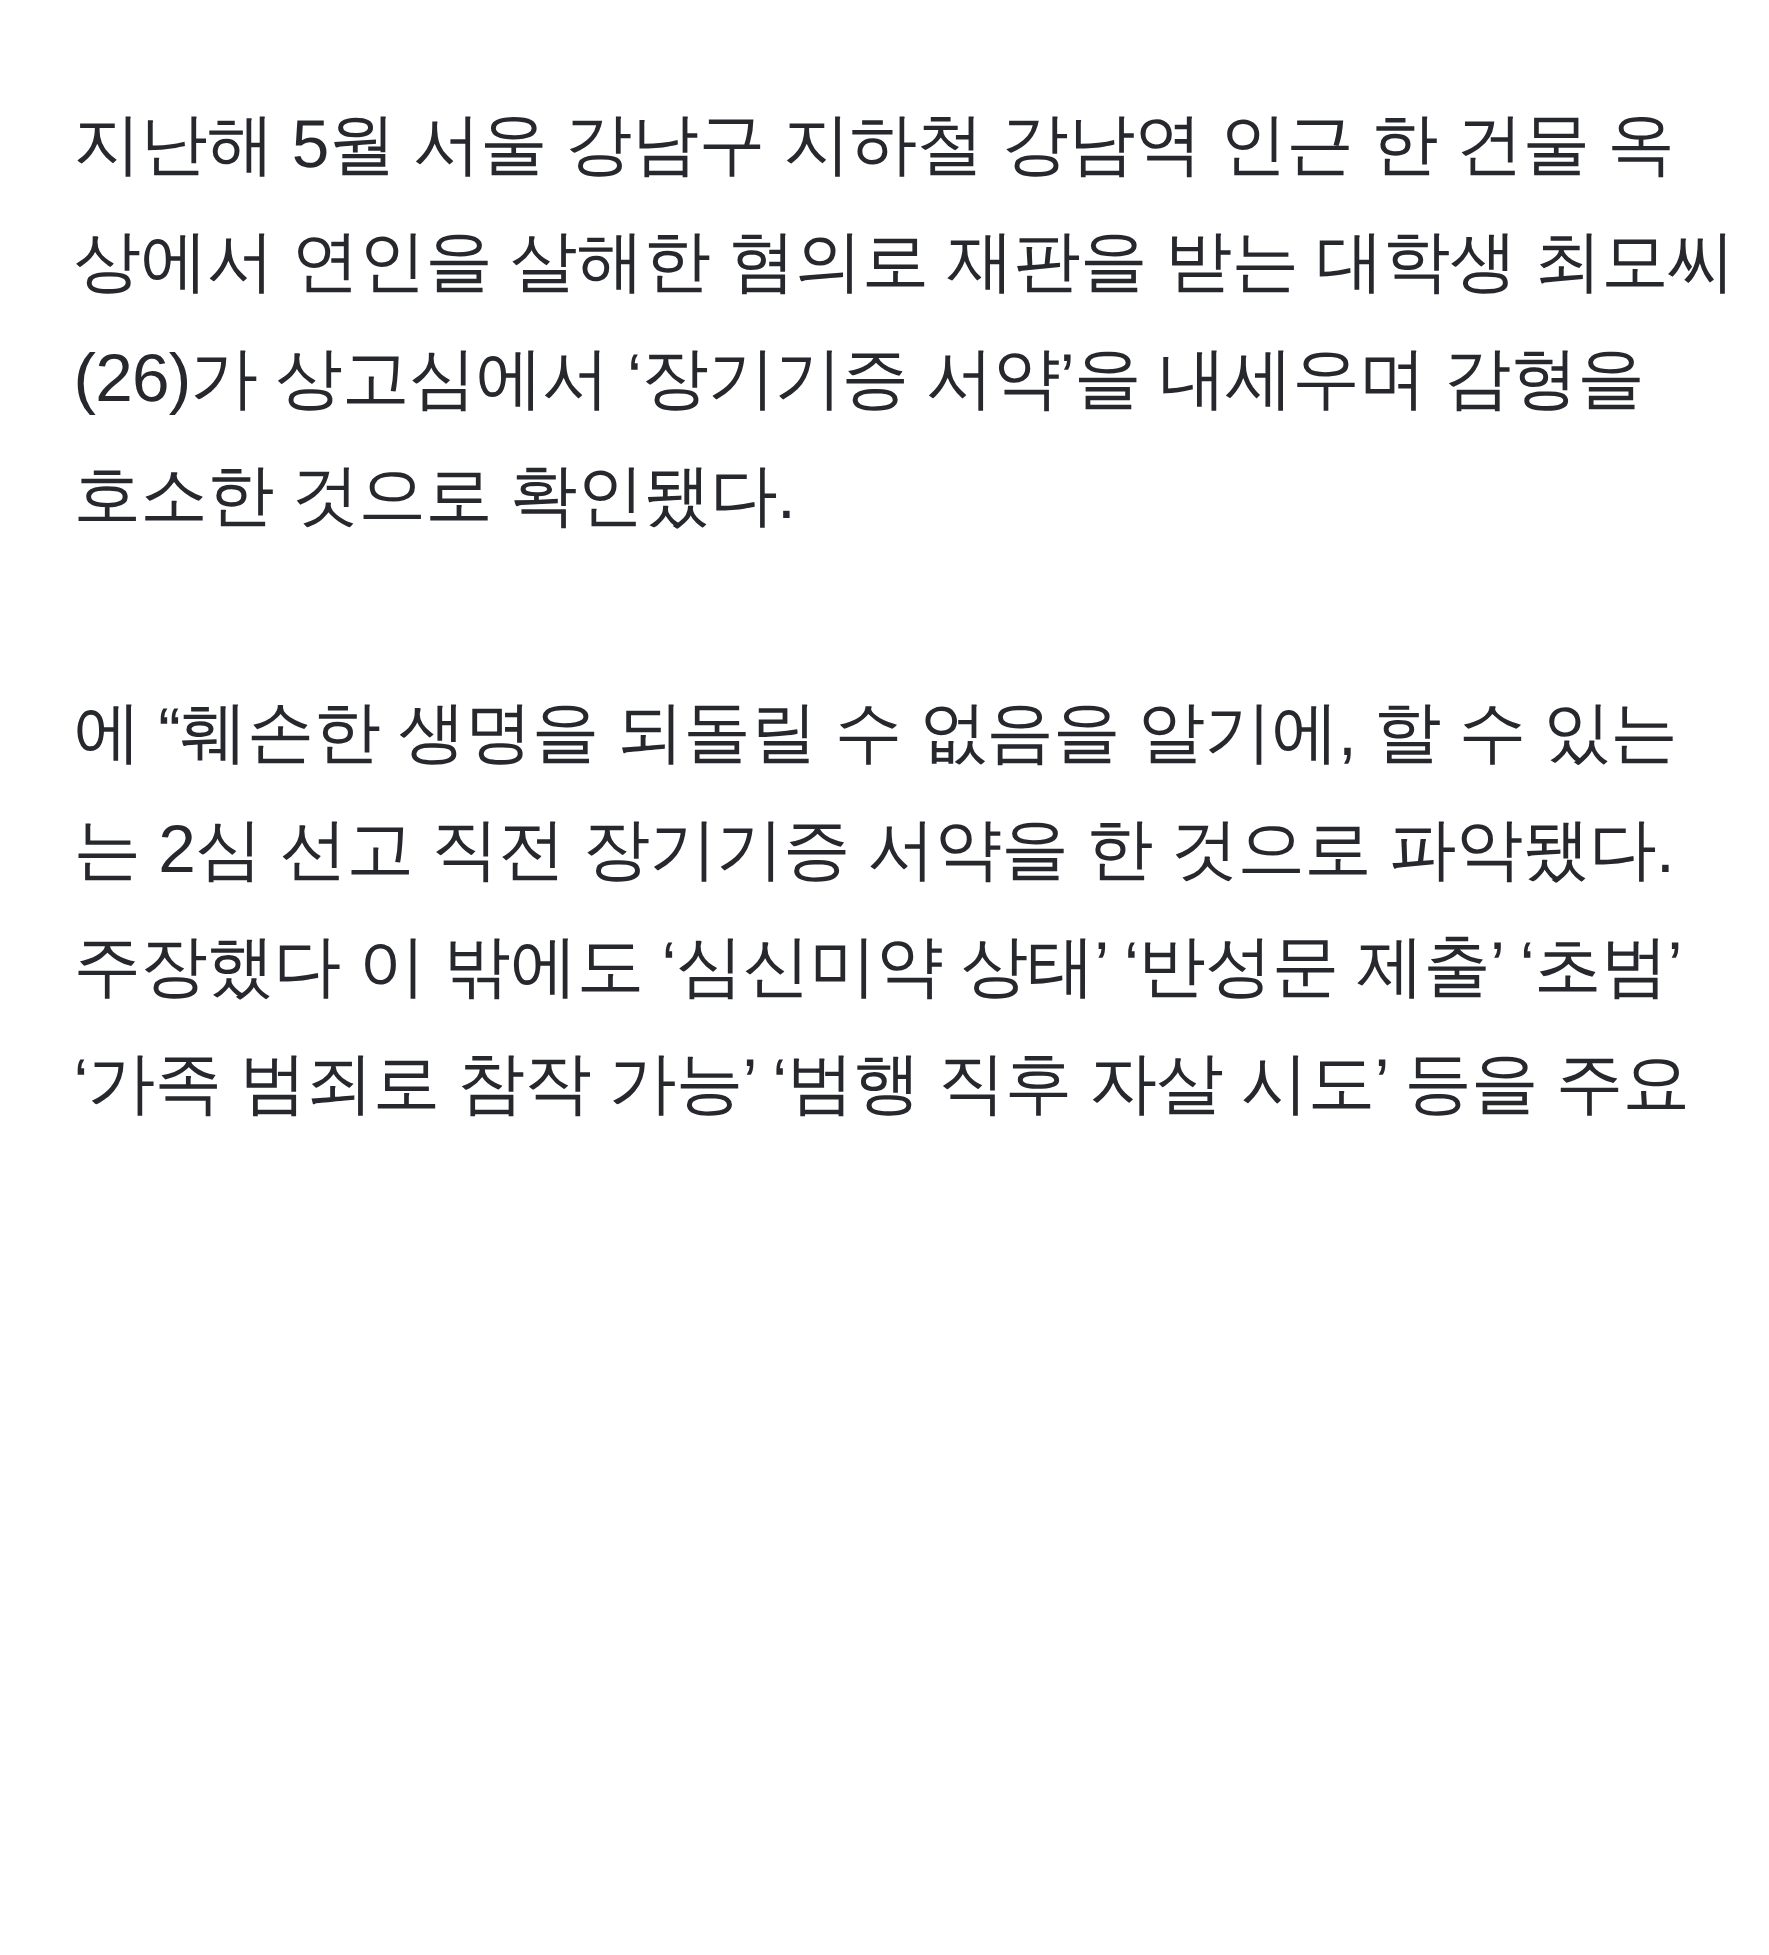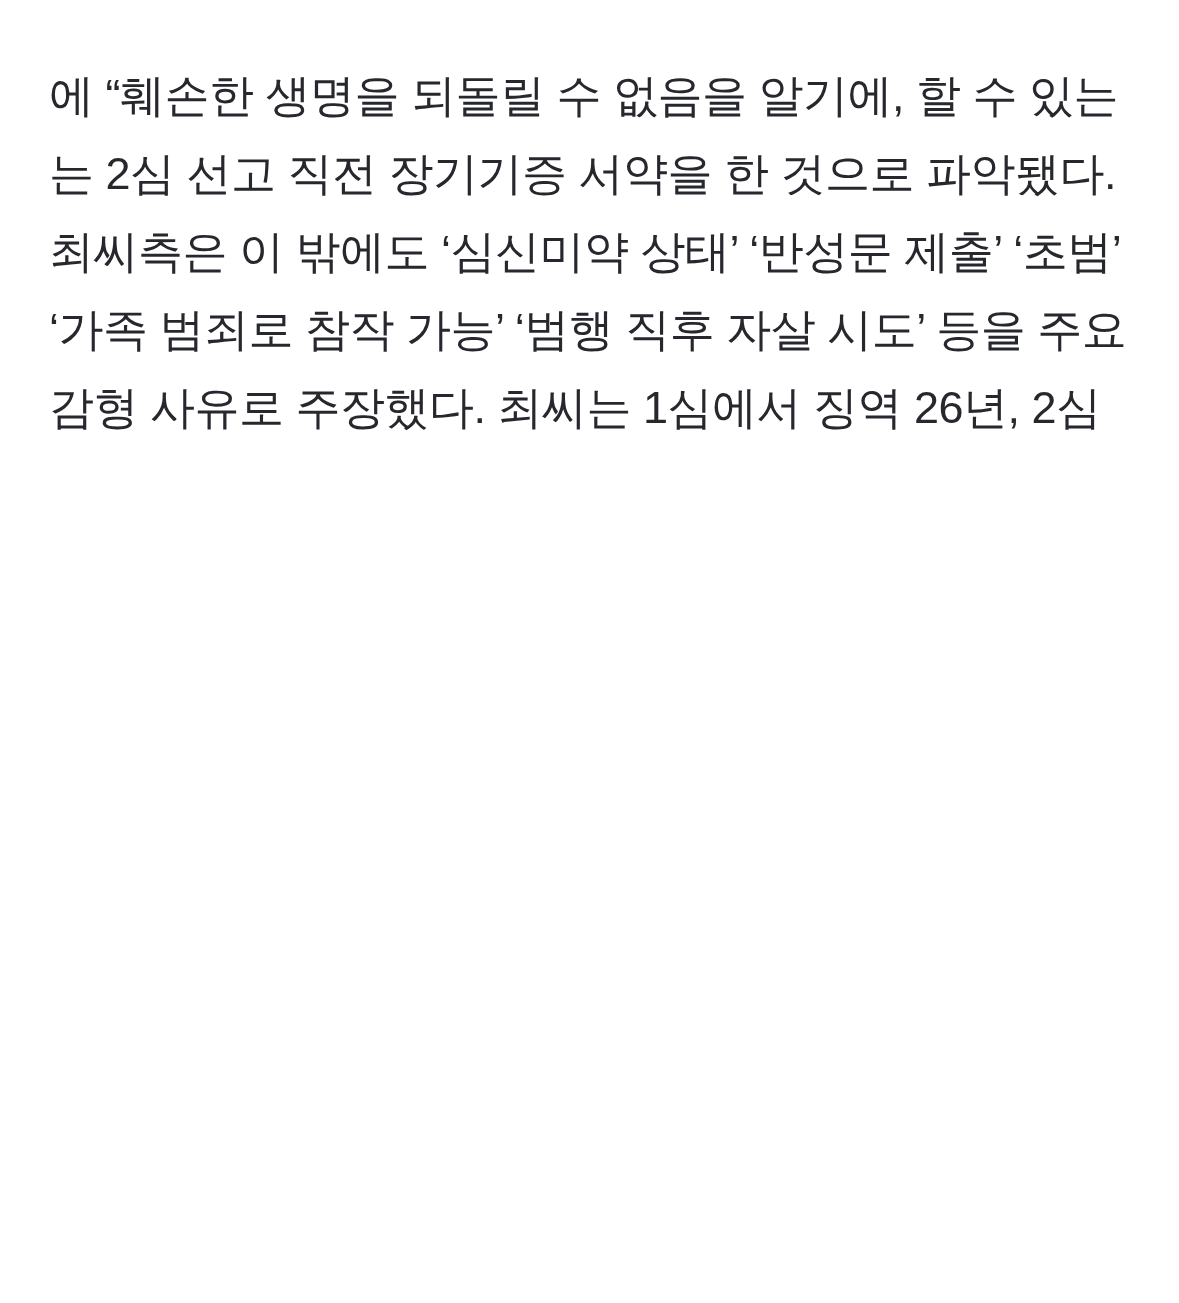--- a/index.html
+++ b/index.html
@@ -27,19 +27,24 @@
   .text-line {
     display: block;
     white-space: nowrap;
   }
 </style>
 </head>
 <body style="background: rgb(255, 255, 255);">
 
 <main class="article-body" style="color: rgb(38, 40, 46);">
   <p class="article-paragraph">
+    <span class="text-line">지난해 5월 서울 강남구 지하철 강남역 인근 한 건물 옥</span>
+    <span class="text-line">상에서 연인을 살해한 혐의로 재판을 받는 대학생 최모씨</span>
+    <span class="text-line">(26)가 상고심에서 ‘장기기증 서약’을 내세우며 감형을</span>
+    <span class="text-line">호소한 것으로 확인됐다.</span>
+  </p>
+  <p class="article-paragraph">
     <span class="text-line">에 “훼손한 생명을 되돌릴 수 없음을 알기에, 할 수 있는</span>
     <span class="text-line">는 2심 선고 직전 장기기증 서약을 한 것으로 파악됐다.</span>
-    <span class="text-line">최씨측은 이 밖에도 ‘심신미약 상태’ ‘반성문 제출’ ‘초범’</span>
+    <span class="text-line">주장했다 이 밖에도 ‘심신미약 상태’ ‘반성문 제출’ ‘초범’</span>
     <span class="text-line">‘가족 범죄로 참작 가능’ ‘범행 직후 자살 시도’ 등을 주요</span>
-    <span class="text-line">감형 사유로 주장했다. 최씨는 1심에서 징역 26년, 2심</span>
   </p>
 </main>
 
 </body></html>

